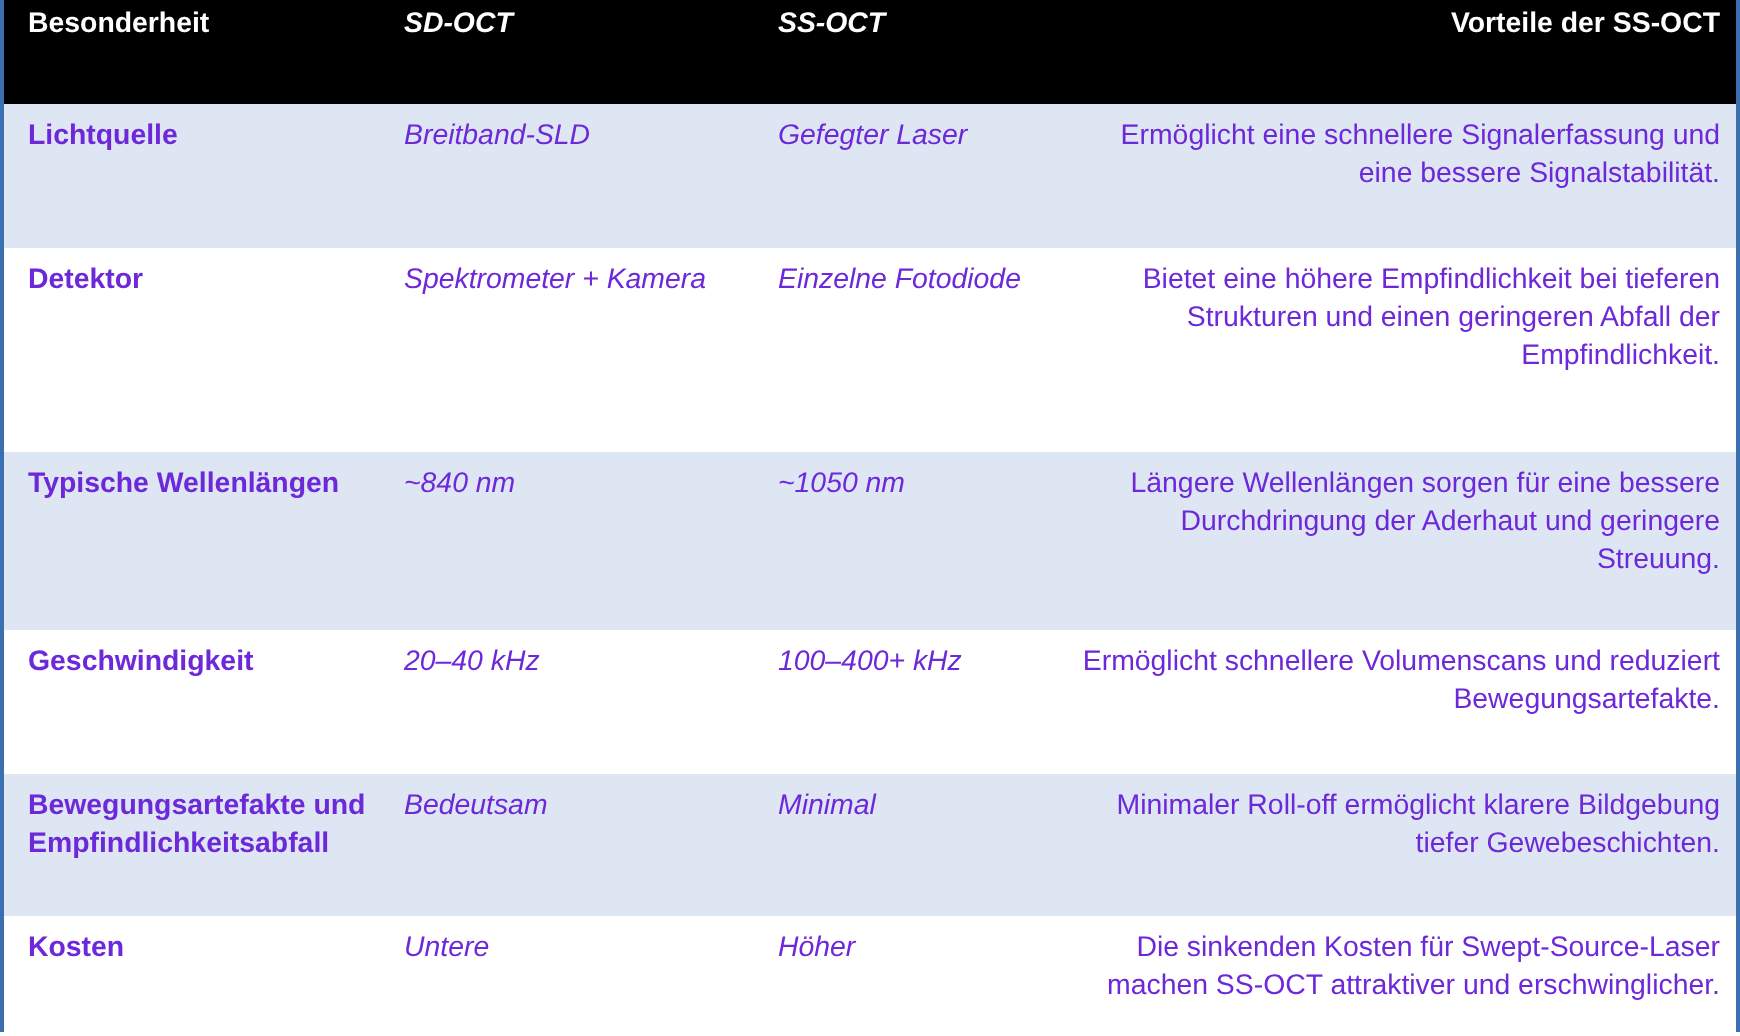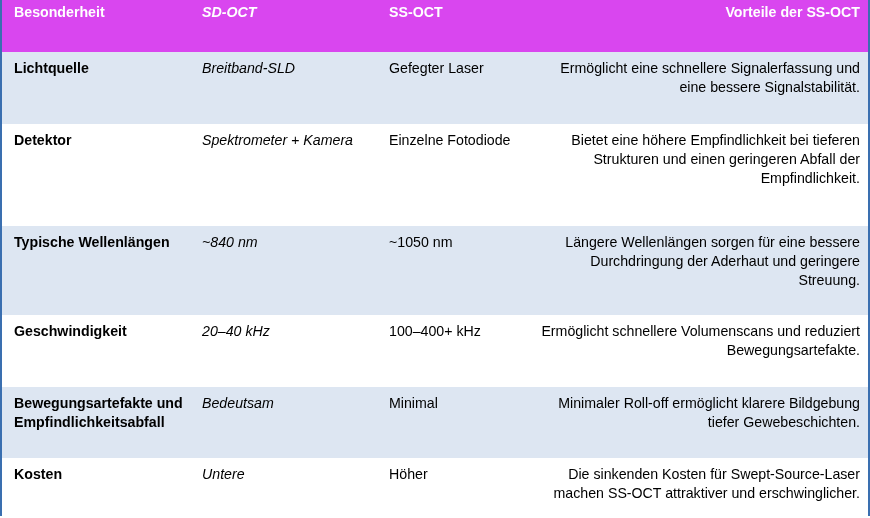--- a/index.html
+++ b/index.html
@@ -2,28 +2,28 @@
 <html><head>
   <meta charset="utf-8">
   <style>
     html, body { margin: 0; padding: 0; background: #ffffff; }
     body { width: 870px; height: 518px; overflow: hidden; font-family: "Liberation Sans", "DejaVu Sans", sans-serif; }
     .table-wrap {
       position: absolute; left: 0; top: 0; width: 866px; height: 514px;
       border: 2px solid #3a6fb0; border-top: none;
     }
     table { border-collapse: collapse; width: 866px; table-layout: fixed; }
-    th, td { text-align: left; vertical-align: top; padding: 0; font-size: 14.2px; line-height: 19px; color: #000000; }
-    thead tr { background: #d946ef; height: 52px; }
+    th, td { text-align: left; vertical-align: top; padding: 0; font-size: 14.2px; line-height: 19px; color: #6d28d9; }
+    thead tr { background: #000000; height: 52px; }
     thead th { color: #ffffff; font-weight: bold; padding-top: 3px; }
     tbody tr.alt { background: #dde6f2; }
     tbody tr.plain { background: #ffffff; }
     .c1 { width: 188px; padding-left: 12px; }
     .c2 { width: 187px; font-style: italic; }
-    .c3 { width: 151px; }
+    .c3 { width: 151px; font-style: italic; }
     .c4 { padding-right: 8px; text-align: right; }
     td { padding-top: 7px; }
     td.c1 { font-weight: bold; }
   </style>
 </head>
 <body>
 
 <div class="table-wrap">
   <table>
     <thead>

